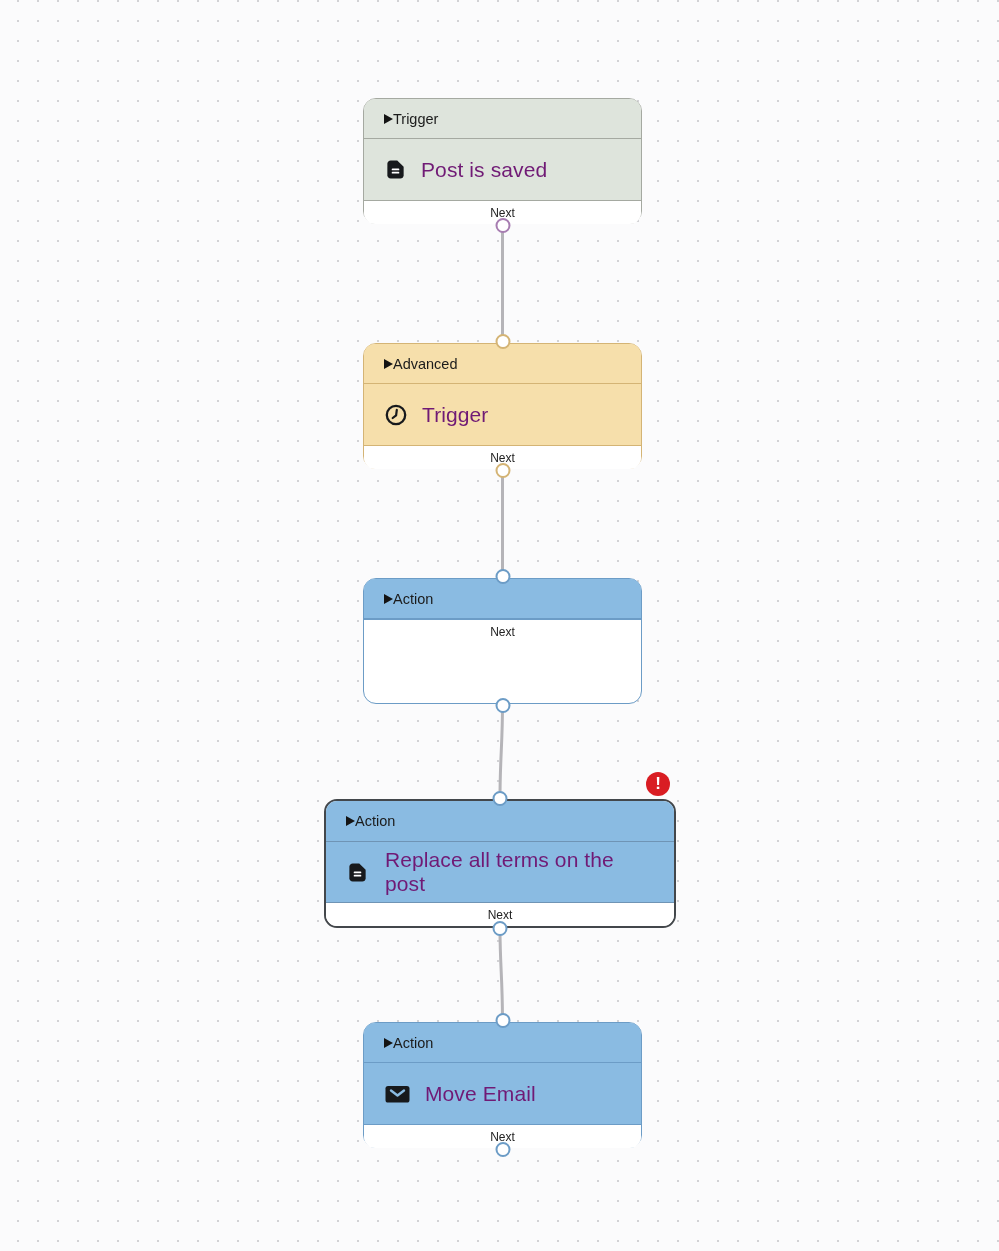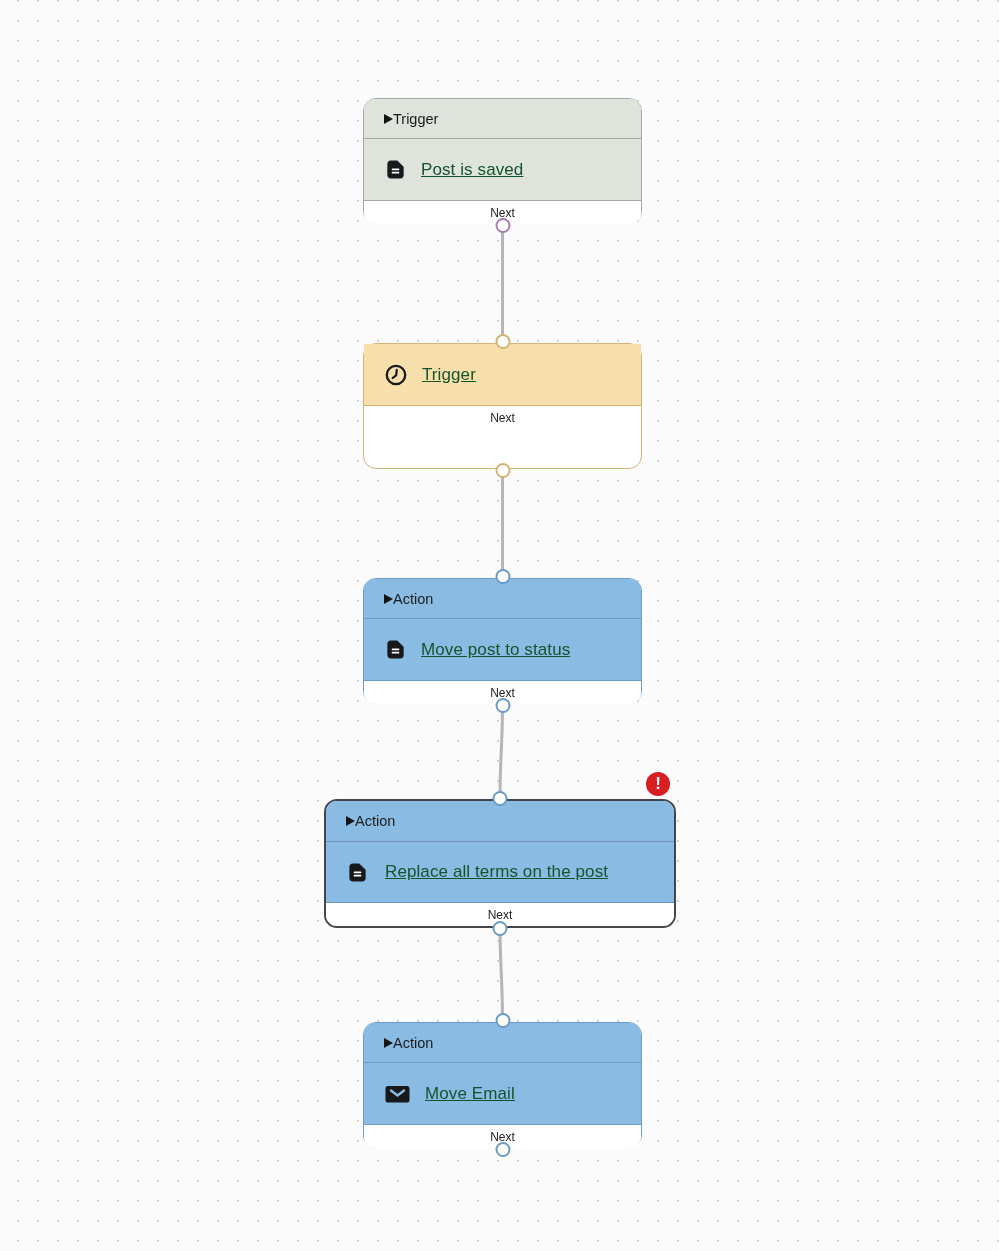--- a/index.html
+++ b/index.html
@@ -55,21 +55,21 @@
   }
   .cat-label { font-size: 14.5px; color: #1b1b1b; }
   .node-body {
     display: flex;
     align-items: center;
     gap: 14px;
     height: 61px;
     padding: 0 20px;
     background: var(--bg, #eee);
   }
-  .node-body .title { font-size: 17px; color: #14532d; letter-spacing: .1px; text-decoration: underline; }
+  .node-body .title { font-size: 21px; color: #701a75; letter-spacing: .1px; }
   .node-icon { display: flex; align-items: center; flex: 0 0 auto; }
   .node-footer {
     display: flex;
     align-items: center;
     justify-content: center;
     height: 24px;
     background: #ffffff;
     border-top: 1px solid var(--divider, var(--border));
     border-radius: 0 0 11px 11px;
   }
@@ -130,20 +130,24 @@
       </span>
       <span class="title">Post is saved</span>
     </div>
     <div class="node-footer">
       <span class="next-label">Next</span>
     </div>
     <div class="port port-bottom"></div>
   </div>
 
   <div class="node" style="left: 363px; top: 343px; width: 279px; height: 126px; --bg: #f6dfab; --border: #d4b475; --divider: #d4b475; --port: #d4b475;">
+    <div class="node-header">
+      <span class="tri"></span>
+      <span class="cat-label">Advanced</span>
+    </div>
     <div class="node-body">
       <span class="node-icon">
         <svg width="24" height="24" viewBox="0 0 24 24">
           <circle cx="12" cy="12" r="9.2" fill="none" stroke="#17191c" stroke-width="2.3"></circle>
           <path d="M12.8 6.8 L12.1 12.3 L8.7 15" fill="none" stroke="#17191c" stroke-width="2.2" stroke-linecap="round" stroke-linejoin="round"></path>
         </svg>
       </span>
       <span class="title">Trigger</span>
     </div>
     <div class="node-footer">
@@ -151,53 +155,43 @@
     </div>
     <div class="port port-top"></div>
     <div class="port port-bottom"></div>
   </div>
 
   <div class="node" style="left: 363px; top: 578px; width: 279px; height: 126px; --bg: #8abbe2; --border: #6c9cc6; --divider: #6c9cc6; --port: #6c9cc6;">
     <div class="node-header">
       <span class="tri"></span>
       <span class="cat-label">Action</span>
     </div>
-    <div class="node-body">
+    <div class="node-footer">
+      <span class="next-label">Next</span>
+    </div>
+    <div class="port port-top"></div>
+    <div class="port port-bottom"></div>
+  </div>
+
+  <div class="node selected" style="left: 324px; top: 799px; width: 352px; height: 129px; --bg: #8abbe2; --border: #43474b; --divider: #6f94b5; --port: #6c9cc6;">
+    <div class="error-badge">
+      <span>!</span>
+    </div>
+    <div class="node-header" style="height:41px;">
+      <span class="tri"></span>
+      <span class="cat-label">Action</span>
+    </div>
+    <div class="node-body" style="height:60px;gap:16px;">
       <span class="node-icon">
         <svg width="23" height="23" viewBox="0 0 24 24">
           <path d="M7 2.5 H13.8 L20.5 9.2 V18 c0 2-1.6 3.5-3.5 3.5 H7 c-2 0-3.5-1.6-3.5-3.5 V6 c0-2 1.6-3.5 3.5-3.5 Z" fill="#17191c"></path>
           <rect x="8" y="11" width="8" height="1.8" rx="0.9" fill="#ffffff"></rect>
           <rect x="8" y="14.4" width="8" height="1.8" rx="0.9" fill="#ffffff"></rect>
         </svg>
       </span>
-      <span class="title">Move post to status</span>
-    </div>
-    <div class="node-footer">
-      <span class="next-label">Next</span>
-    </div>
-    <div class="port port-top"></div>
-    <div class="port port-bottom"></div>
-  </div>
-
-  <div class="node selected" style="left: 324px; top: 799px; width: 352px; height: 129px; --bg: #8abbe2; --border: #43474b; --divider: #6f94b5; --port: #6c9cc6;">
-    <div class="error-badge">
-      <span>!</span>
-    </div>
-    <div class="node-header" style="height:41px;">
-      <span class="tri"></span>
-      <span class="cat-label">Action</span>
-    </div>
-    <div class="node-body" style="height:60px;gap:16px;">
-      <span class="node-icon">
-        <svg width="23" height="23" viewBox="0 0 24 24">
-          <path d="M7 2.5 H13.8 L20.5 9.2 V18 c0 2-1.6 3.5-3.5 3.5 H7 c-2 0-3.5-1.6-3.5-3.5 V6 c0-2 1.6-3.5 3.5-3.5 Z" fill="#17191c"></path>
-          <rect x="8" y="11" width="8" height="1.8" rx="0.9" fill="#ffffff"></rect>
-          <rect x="8" y="14.4" width="8" height="1.8" rx="0.9" fill="#ffffff"></rect>
-        </svg>
-      </span>
       <span class="title">Replace all terms on the post</span>
     </div>
     <div class="node-footer">
       <span class="next-label">Next</span>
     </div>
     <div class="port port-top"></div>
     <div class="port port-bottom"></div>
   </div>
 
   <div class="node" style="left: 363px; top: 1022px; width: 279px; height: 126px; --bg: #8abbe2; --border: #6c9cc6; --divider: #6c9cc6; --port: #6c9cc6;">

